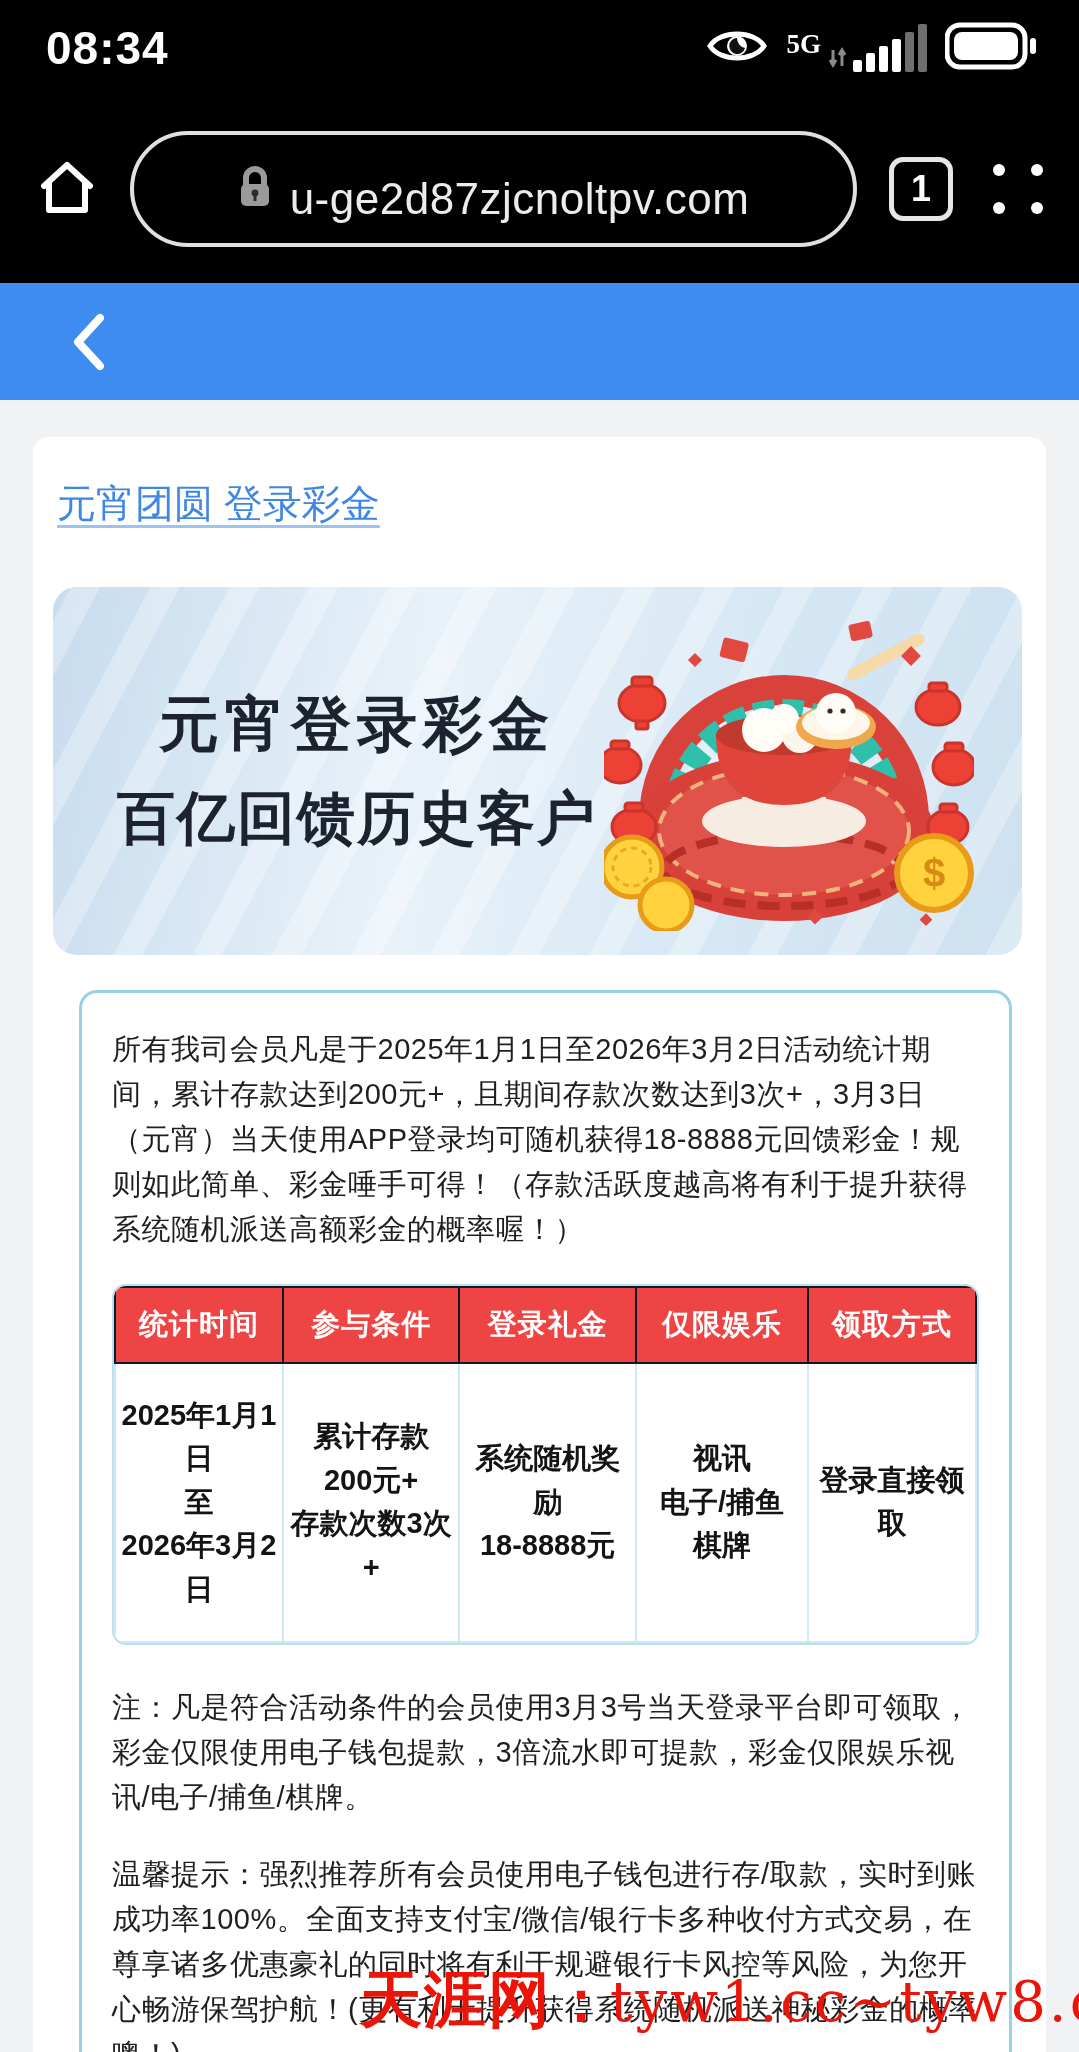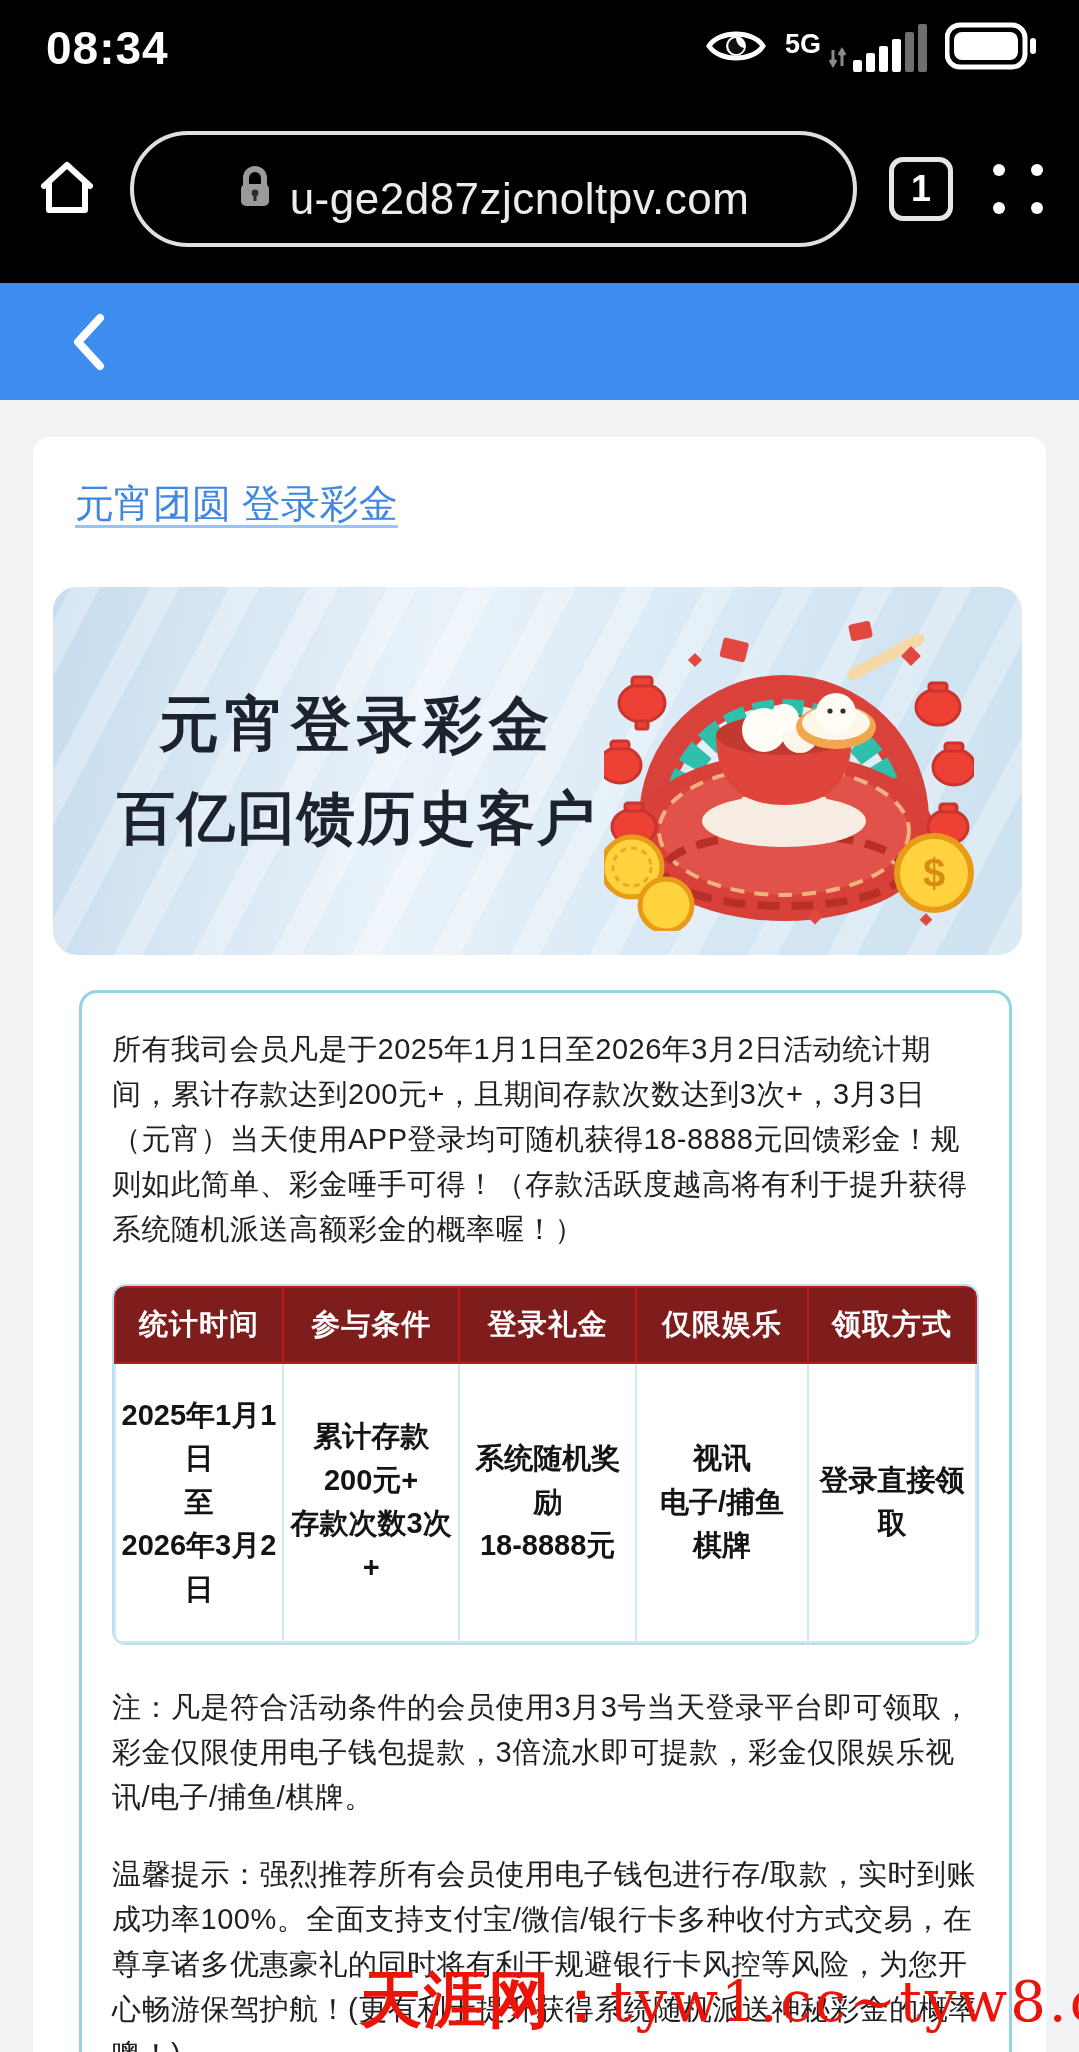--- a/index.html
+++ b/index.html
@@ -2,21 +2,21 @@
 <html><head>
 <meta charset="utf-8">
 <style>
   * { margin:0; padding:0; box-sizing:border-box; }
   html,body { width:1079px; height:2052px; overflow:hidden; }
   body { font-family:"Liberation Sans","DejaVu Sans",sans-serif; background:#000; position:relative; }
 
   
   .status-bar { height:95px; background:#000; display:flex; align-items:center; justify-content:space-between; padding:0 42px 0 46px; }
   .time { color:#fff; font-size:46px; font-weight:600; letter-spacing:1px; }
-  .status-icons { display:flex; align-items:center; gap:18px; }
+  .status-icons { display:flex; align-items:center; gap:18px;font-family:Liberation Serif, serif; }
   .sig-wrap { display:flex; align-items:flex-end; gap:4px; }
   .sig-label { color:#fff; font-size:27px; font-weight:700; margin-right:2px; transform:translateY(-12px); }
   .bar { width:9px; border-radius:2px; background:#fff; display:inline-block; }
   .bar.dim { background:#6f6f6f; }
 
   
   .browser-bar { height:188px; background:#000; display:flex; align-items:center; padding:0 36px; gap:32px; }
   .url-pill { flex:1; height:116px; border:4px solid #e0e0e0; border-radius:64px; display:flex; align-items:center; justify-content:center; gap:18px; background:#000; }
   .url-text { color:#ececec; font-size:44px; letter-spacing:0.5px;margin-top:19px; }
   .tab-button { width:64px; height:64px; border:5px solid #e6e6e6; border-radius:14px; display:flex; align-items:center; justify-content:center; flex:0 0 auto; }
@@ -26,39 +26,39 @@
 
   
   .app-header { height:117px; background:#3e8cf0; position:relative; display:flex; align-items:center; justify-content:center; }
   .header-title { color:#fff; font-size:56px; font-weight:700; letter-spacing:4px; }
   .back-button { position:absolute; left:58px; top:50%; transform:translateY(-50%); width:60px; height:70px; display:flex; align-items:center; justify-content:center; }
 
   
   .page { background:#f1f2f4; height:1652px; padding:37px 33px 0; }
   .card { background:#fff; border-radius:16px 16px 0 0; min-height:1615px; padding:40px 18px 0 20px; }
 
-  .promo-link { display:inline-block; color:#3f87e2; font-size:39px; margin-left:22px; text-decoration:underline; text-decoration-color:#9cc3ef; text-underline-offset:8px; }
+  .promo-link { display:inline-block; color:#3f87e2; font-size:39px; margin-left:4px; text-decoration:underline; text-decoration-color:#9cc3ef; text-underline-offset:8px; }
 
   
   .banner { margin:56px 6px 0 0; height:368px; border-radius:24px; position:relative; overflow:hidden;
             background:linear-gradient(100deg,#c7dcee 0%,#e9f2f9 38%,#d6e7f4 70%,#cde1f0 100%); }
   .banner::before { content:""; position:absolute; inset:-40px;
             background:repeating-linear-gradient(118deg, rgba(255,255,255,0.55) 0 26px, rgba(255,255,255,0) 26px 70px); opacity:.55; }
   .banner-text { position:absolute; left:64px; top:50%; transform:translateY(-50%); text-align:center; color:#1d232e; font-weight:900; z-index:2; }
   .banner-line1 { font-size:60px; letter-spacing:6px; }
   .banner-line2 { font-size:58px; letter-spacing:2px; margin-top:14px; }
   .banner-art { position:absolute; right:48px; top:28px; z-index:1; }
 
   
   .rules-box { margin:35px 16px 0 26px; border:3px solid #96d2e6; border-radius:18px; background:#fff; padding:2px 30px 14px; }
   .rule-text { font-size:29px; line-height:1.55; color:#1f1f1f; margin:32px 0; letter-spacing:0.5px; }
 
   .table-wrap { border:2px solid #b9dff0; border-radius:14px; overflow:hidden; margin:30px 0 40px; }
   table { width:100%; border-collapse:collapse; table-layout:fixed; }
-  th { background:#7f1d1d; color:#fff; font-size:29px; font-weight:700; padding:17px 2px; border:2px solid #b91c1c; letter-spacing:1px; }
+  th { background:#ef4444; color:#fff; font-size:29px; font-weight:700; padding:17px 2px; border:2px solid #0f172a; letter-spacing:1px; }
   td { font-size:29px; font-weight:700; color:#141414; text-align:center; vertical-align:middle;
        padding:30px 4px; border:2px solid #cde8f7; white-space:pre-line; line-height:1.5; height:190px; }
 
   
   .watermark { position:absolute; left:360px; top:1958px; z-index:9; white-space:nowrap; color:#ec1308; font-family:"DejaVu Serif","Liberation Serif",serif; }
   .wm-site { font-size:62px; font-weight:900; letter-spacing:2px; }
   .wm-colon { font-size:58px; font-weight:900; }
   .wm-urls { font-size:56px; letter-spacing:3px; }
 </style>
 </head>

